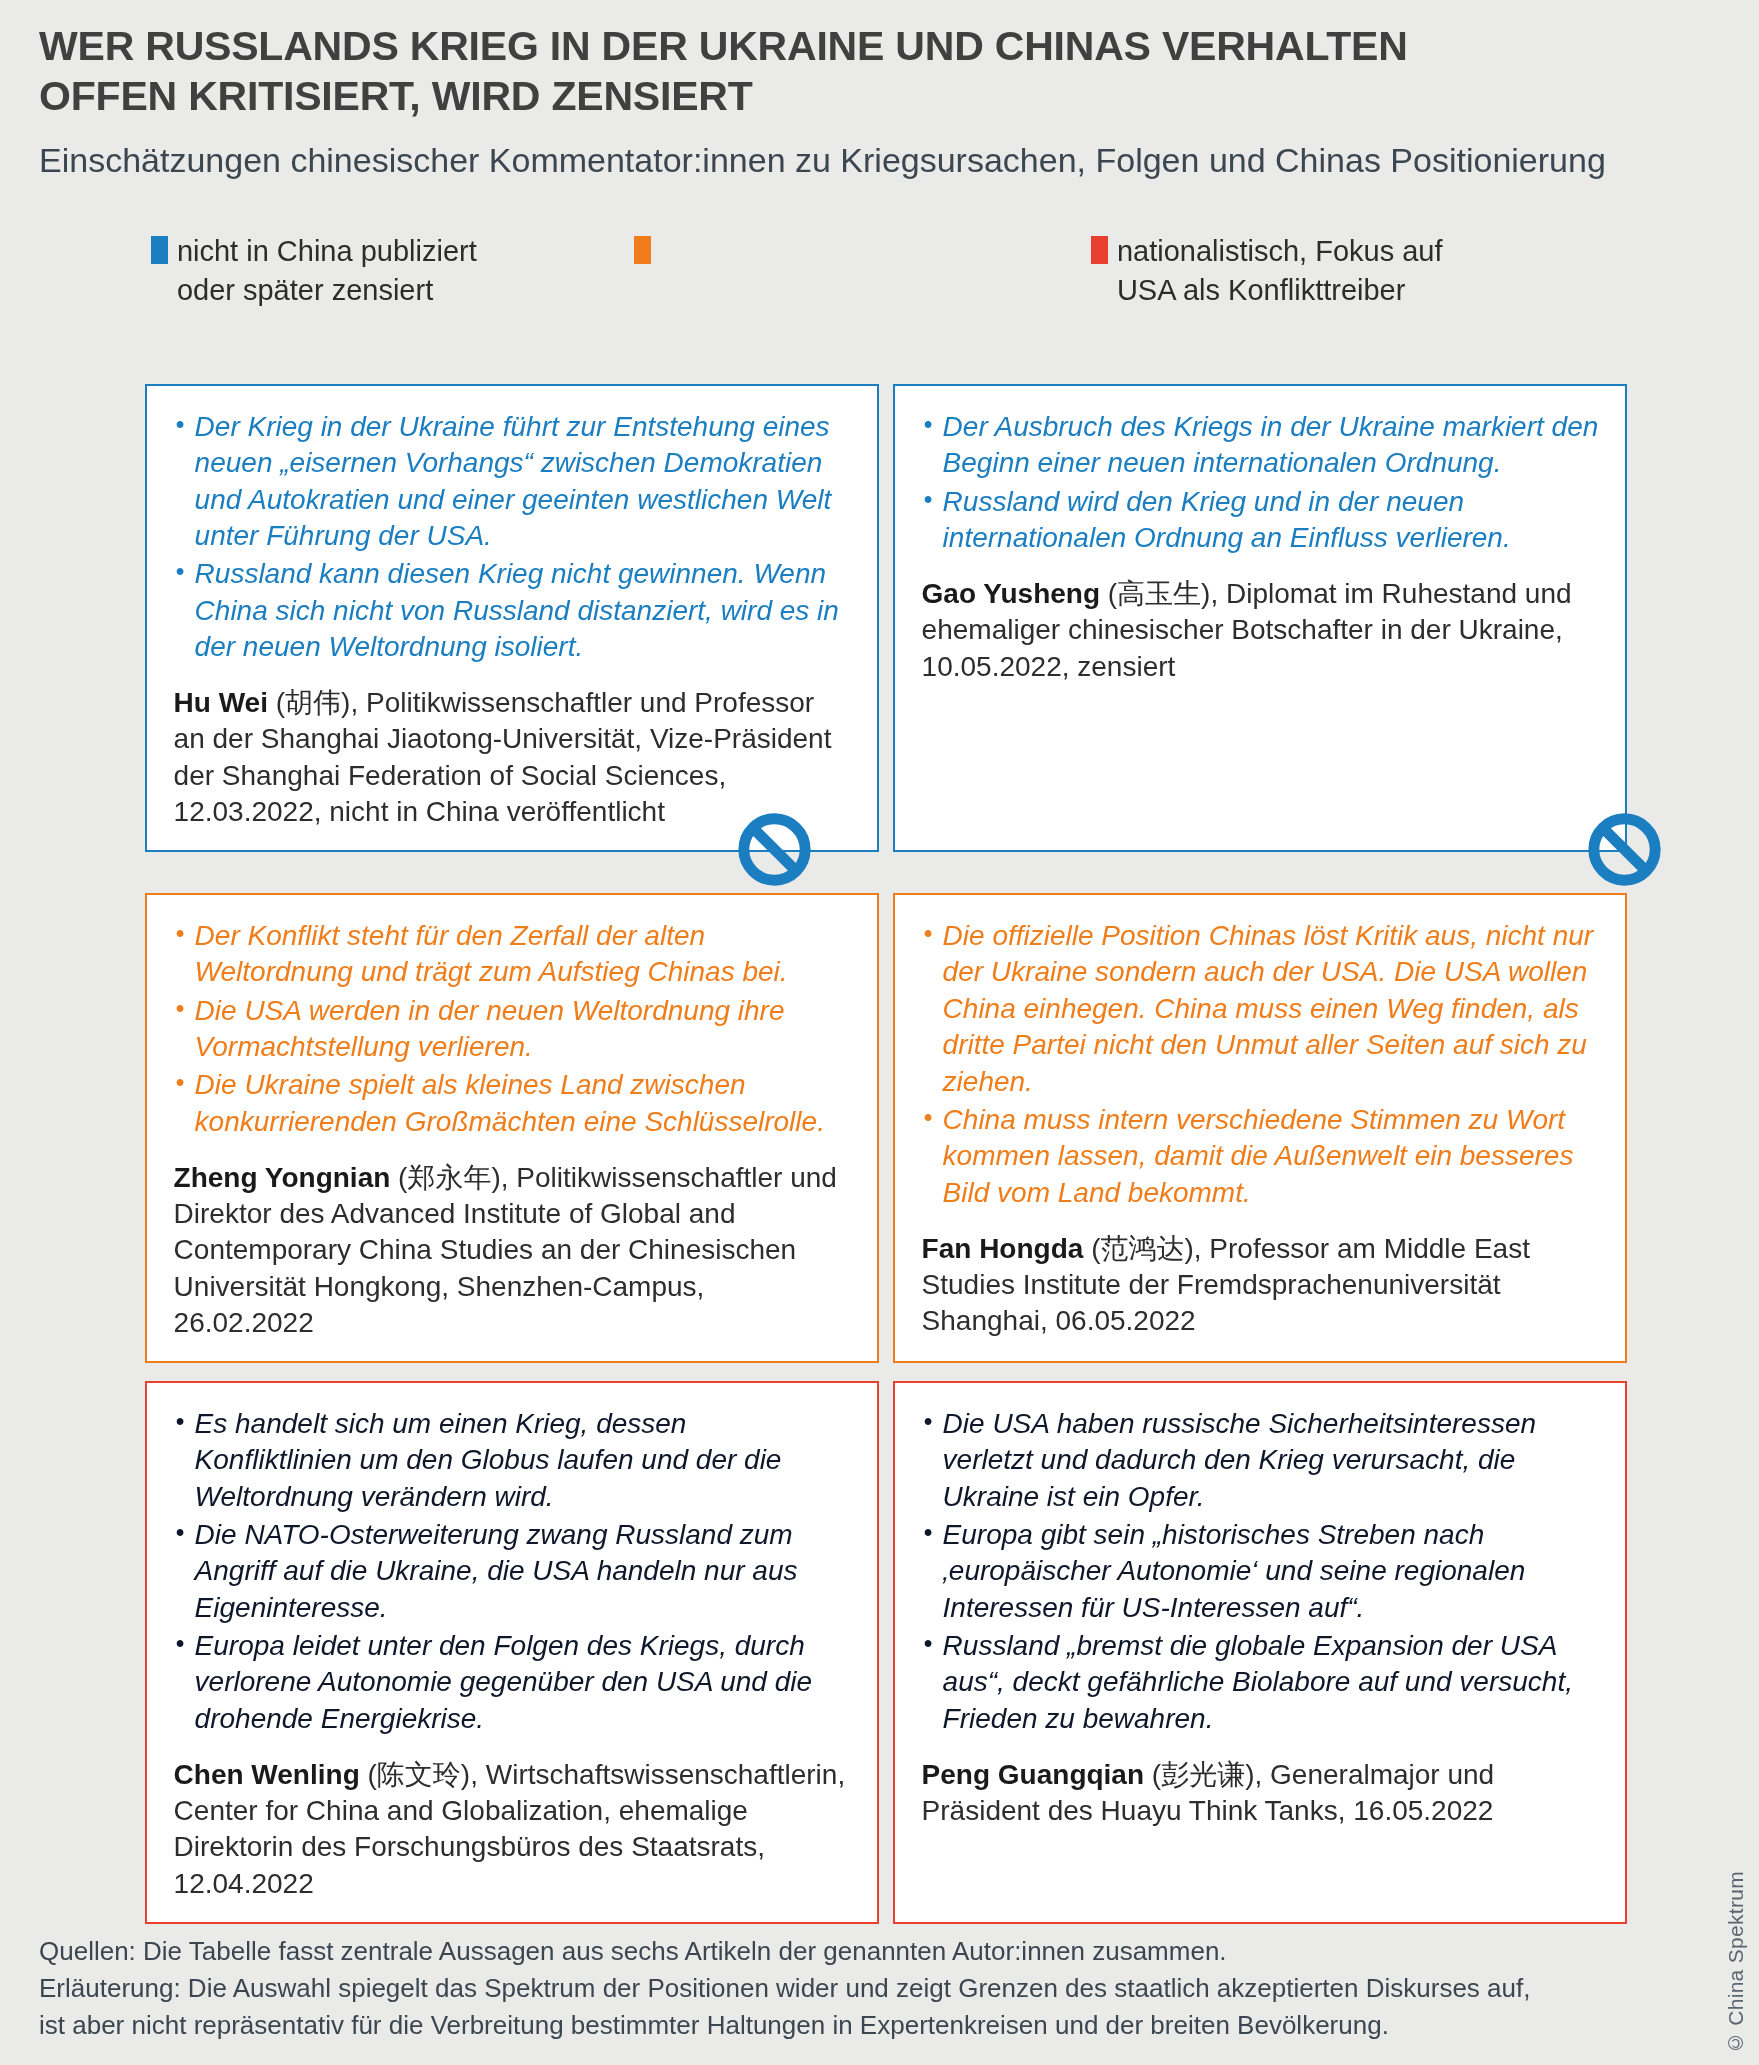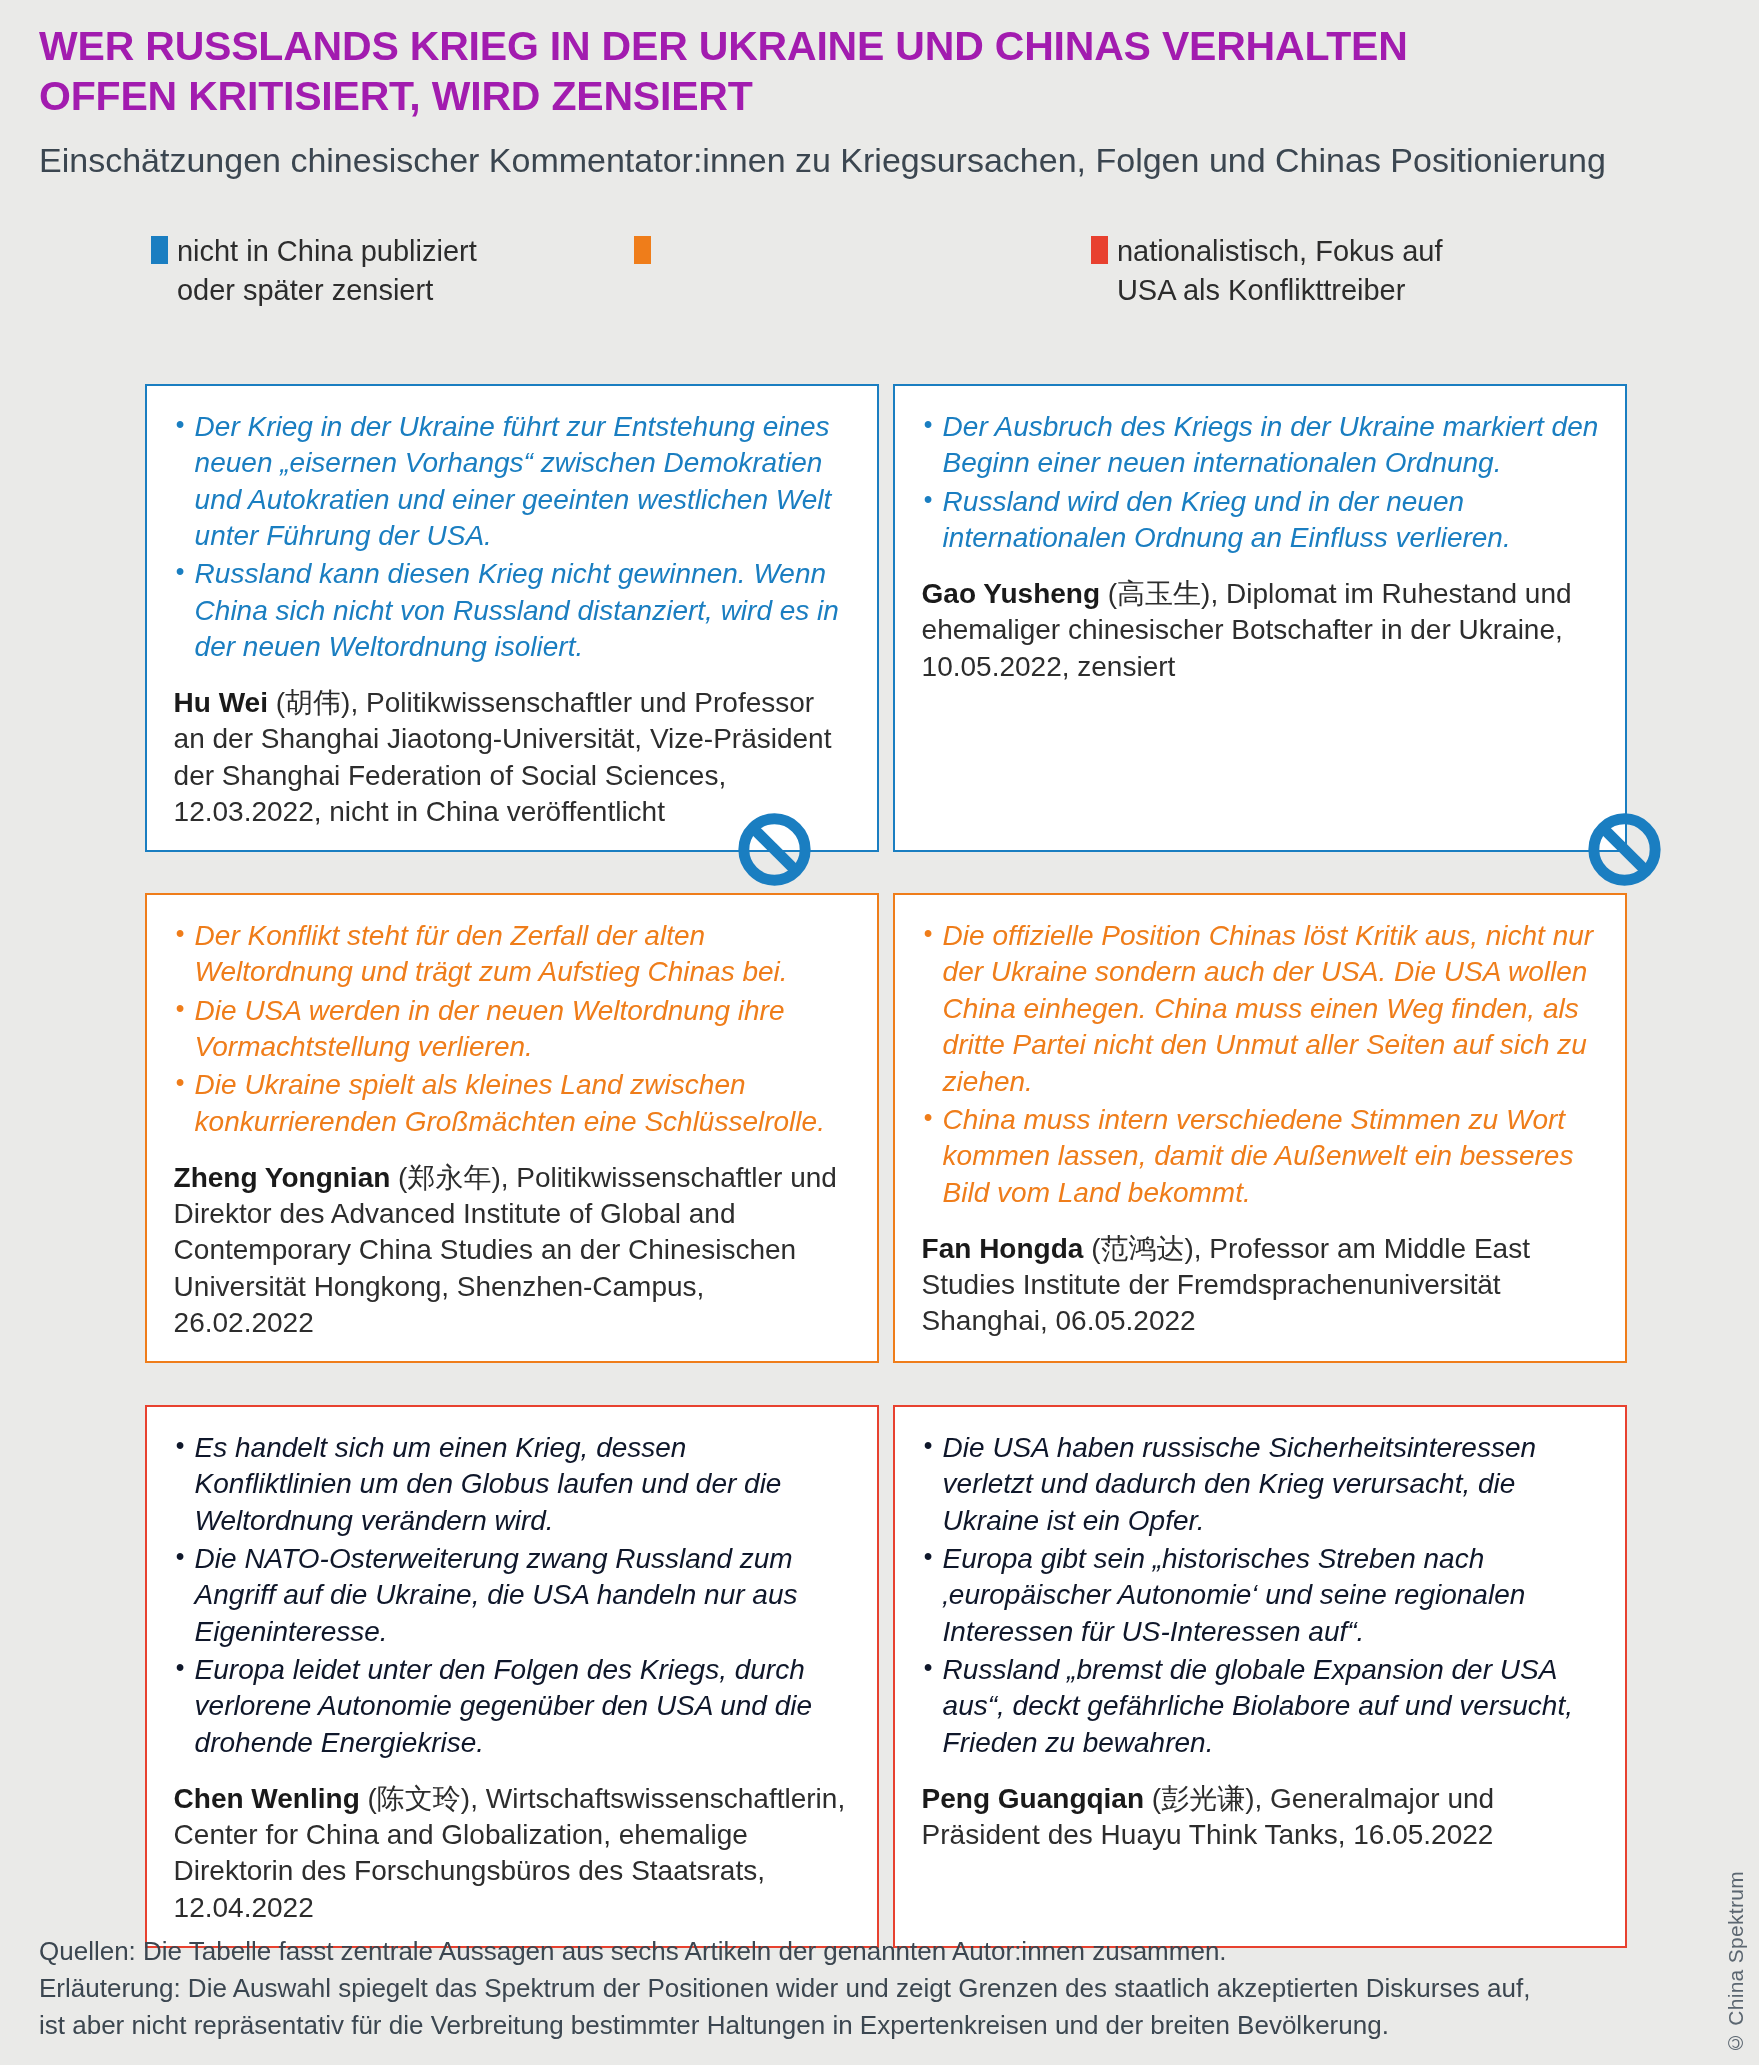--- a/index.html
+++ b/index.html
@@ -20,21 +20,21 @@
   .header {
     position: absolute;
     left: 39px;
     top: 21px;
     width: 1658px;
   }
   .title {
     font-size: 41px;
     font-weight: 700;
     line-height: 1.22;
-    color: #a21caf;
+    color: #404040;
     letter-spacing: -0.2px;
     text-transform: uppercase;
     margin: 0;
   }
   .title-line { display: block; }
   .subtitle {
     font-size: 34px;
     font-weight: 400;
     color: #3b4650;
     line-height: 1.25;
@@ -141,21 +141,21 @@
     position: absolute;
     width: 73px;
     height: 73px;
     z-index: 5;
   }
   .censor-badge svg { display: block; width: 73px; height: 73px; }
   .badge-r1c1 { left: 591px; bottom: -36px; }
   .badge-r1c2 { right: -36px; bottom: -36px; }
 
   .row-1 { margin-bottom: 41px; }
-  .row-2 { margin-bottom: 42px; }
+  .row-2 { margin-bottom: 18px; }
 
   
   .footer {
     position: absolute;
     left: 39px;
     top: 1933px;
     width: 1605px;
     font-size: 26px;
     line-height: 1.42;
     color: #3b4650;

